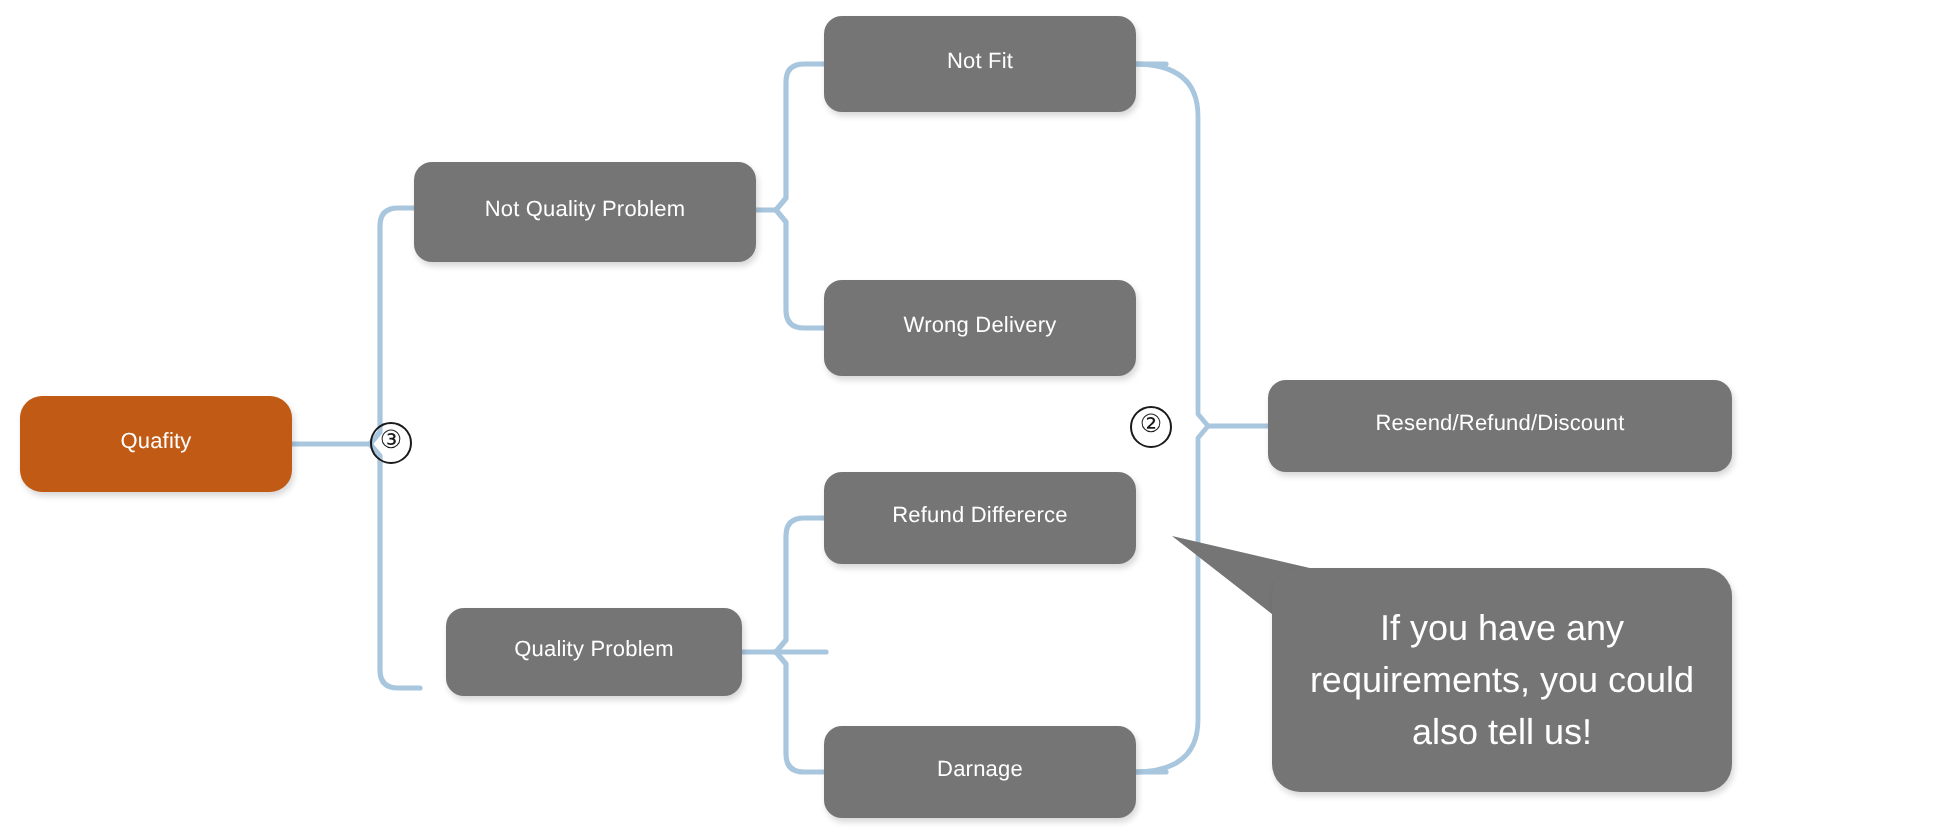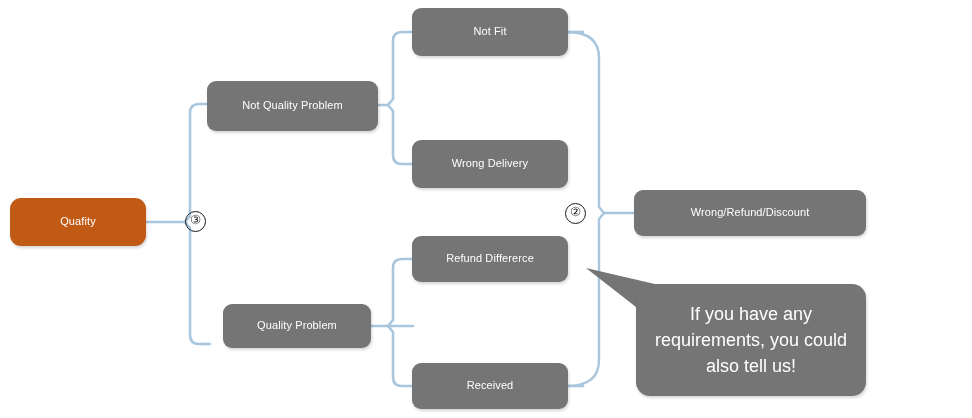--- a/index.html
+++ b/index.html
@@ -137,28 +137,28 @@
   <div class="node gray" style="left:412px; top:140px; width:156px; height:48px;">
     <span>Wrong Delivery</span>
   </div>
 
   <div class="node gray" style="left:412px; top:236px; width:156px; height:46px;">
     <span>Refund Differerce</span>
   </div>
 
 
   <div class="node gray" style="left:412px; top:363px; width:156px; height:46px;">
-    <span>Received</span>
+    <span>Darnage</span>
   </div>
 
   <div class="marker" style="left:565px; top:203px;">
     <span>②</span>
   </div>
 
   <div class="node gray" style="left:634px; top:190px; width:232px; height:46px;">
-    <span>Wrong/Refund/Discount</span>
+    <span>Resend/Refund/Discount</span>
   </div>
 
   <div class="callout" style="left:636px; top:284px; width:230px; height:112px;">
     <span class="callout-text">If you have any requirements, you could also tell us!</span>
   </div>
 
 </div>
 
 </body></html>

